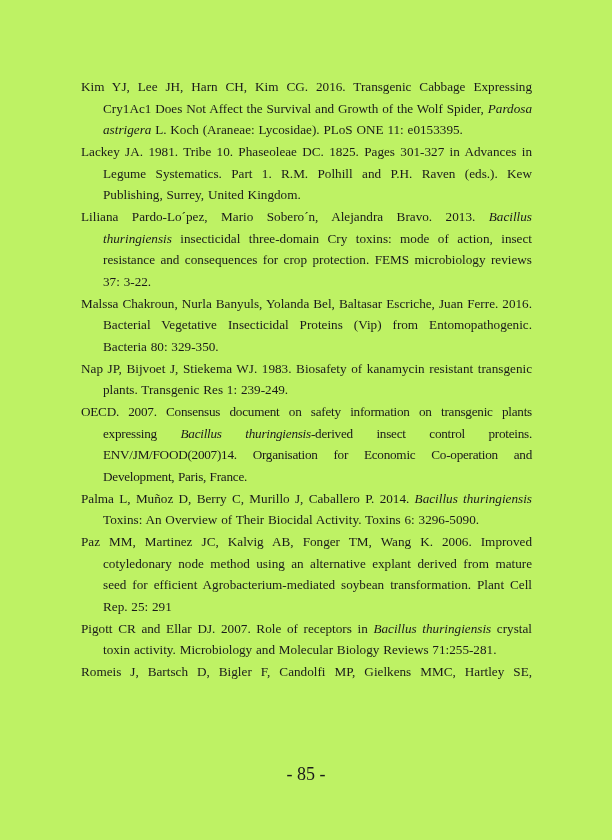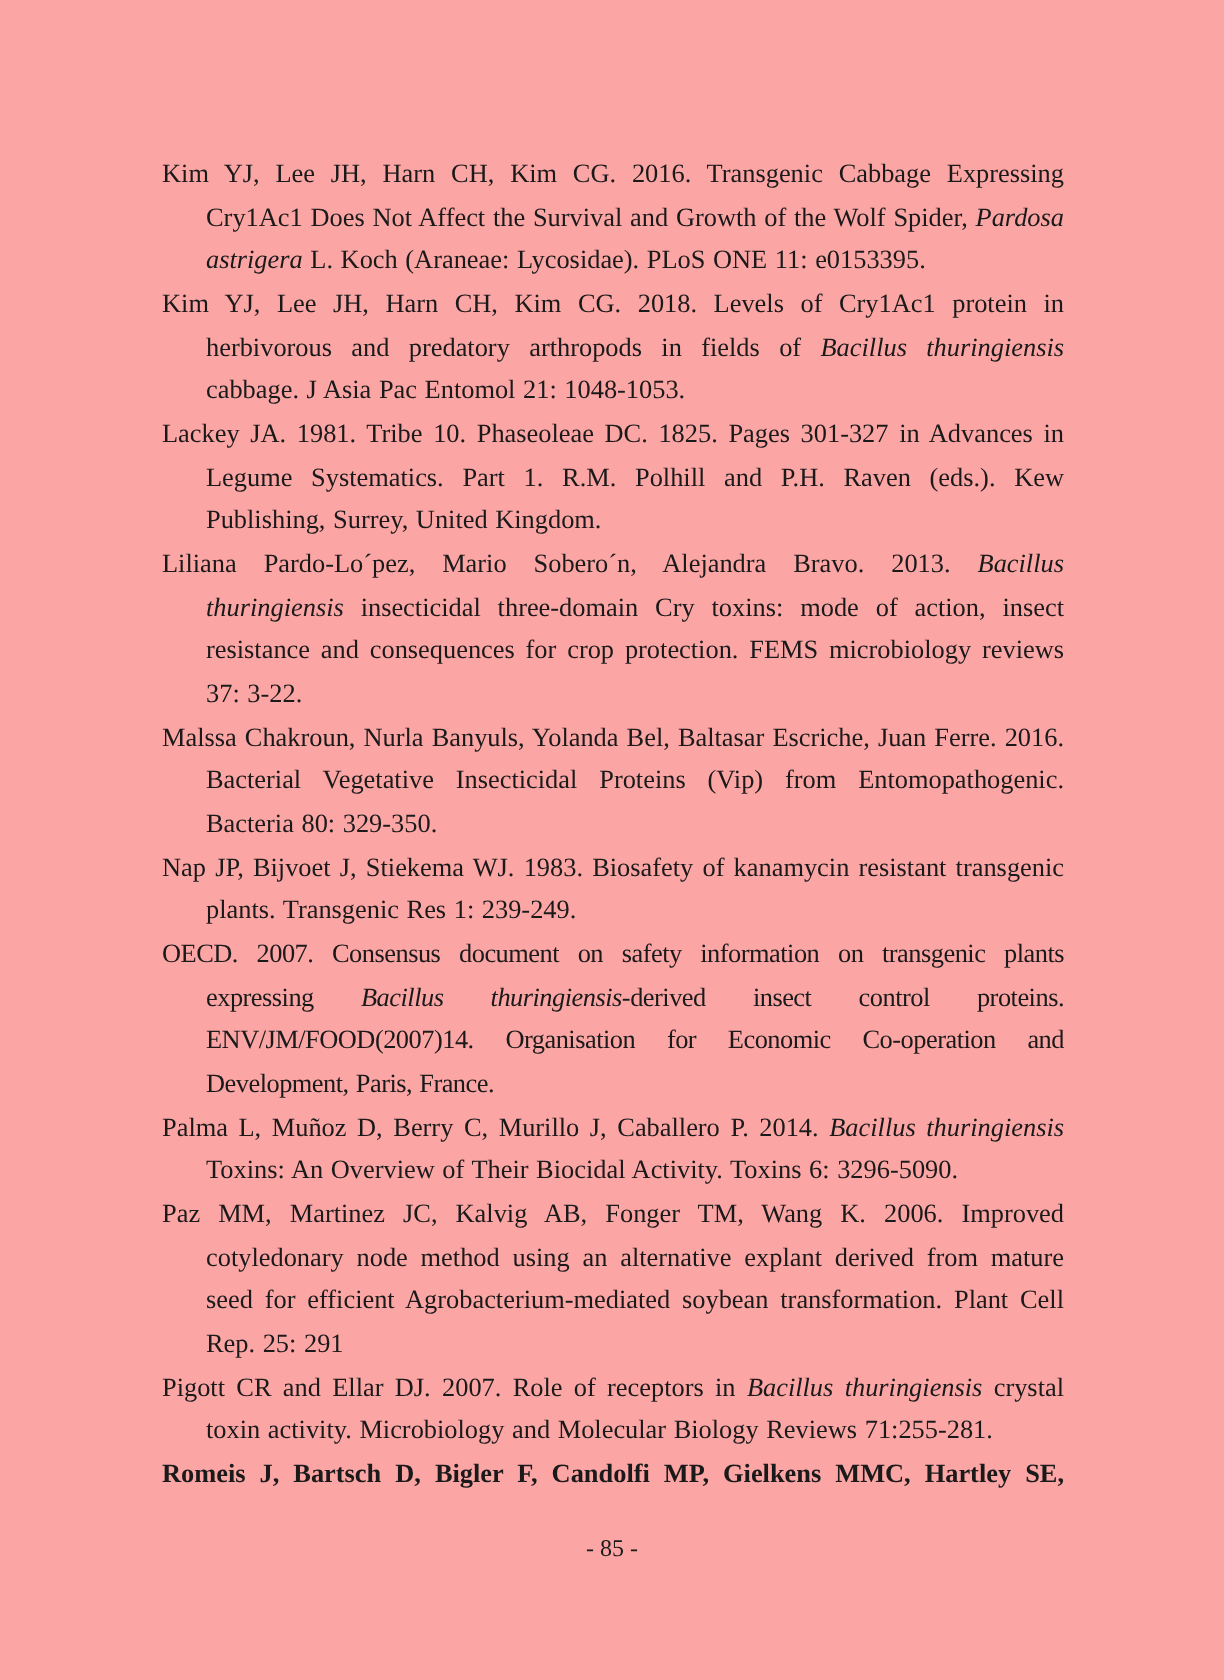--- a/index.html
+++ b/index.html
@@ -14,21 +14,21 @@
       overflow: hidden;
       font-family: "Liberation Serif", "DejaVu Serif", serif;
       color: #1a1a1a;
     }
     .page {
       position: absolute;
       left: 0;
       top: 0;
       width: 612px;
       height: 840px;
-      background: #fca5a5;
+      background: #bef264;
     }
     .references {
       position: absolute;
       left: 81px;
       top: 76px;
       width: 451px;
     }
     .ref {
       font-size: 13.2px;
       line-height: 21.5px;
@@ -44,35 +44,34 @@
     }
     .ref i {
       font-style: italic;
     }
     .page-number {
       position: absolute;
       left: 0;
       width: 612px;
       top: 766px;
       text-align: center;
-      font-size: 12px;
+      font-size: 18px;
       line-height: 16px;
     }
   </style>
 </head>
 <body>
 
 <div class="page">
   <div class="references" id="references">
       <p class="ref"><span>Kim YJ, Lee JH, Harn CH, Kim CG. 2016. Transgenic Cabbage Expressing Cry1Ac1 Does Not Affect the Survival and Growth of the Wolf Spider, </span><i>Pardosa astrigera</i><span> L. Koch (Araneae: Lycosidae). PLoS ONE 11: e0153395.</span></p>
-      <p class="ref"><span>Kim YJ, Lee JH, Harn CH, Kim CG. 2018. Levels of Cry1Ac1 protein in herbivorous and predatory arthropods in fields of </span><i>Bacillus thuringiensis</i><span> cabbage. J Asia Pac Entomol 21: 1048-1053.</span></p>
       <p class="ref"><span>Lackey JA. 1981. Tribe 10. Phaseoleae DC. 1825. Pages 301-327 in Advances in Legume Systematics. Part 1. R.M. Polhill and P.H. Raven (eds.). Kew Publishing, Surrey, United Kingdom.</span></p>
       <p class="ref"><span>Liliana Pardo-Lo´pez, Mario Sobero´n, Alejandra Bravo. 2013. </span><i>Bacillus thuringiensis</i><span> insecticidal three-domain Cry toxins: mode of  action, insect resistance and consequences for crop protection. FEMS microbiology reviews 37: 3-22.</span></p>
       <p class="ref"><span>Malssa Chakroun, Nurla Banyuls, Yolanda Bel, Baltasar Escriche, Juan Ferre. 2016. Bacterial Vegetative Insecticidal Proteins (Vip) from Entomopathogenic. Bacteria 80: 329-350.</span></p>
       <p class="ref"><span>Nap JP, Bijvoet J, Stiekema WJ. 1983. Biosafety of kanamycin resistant transgenic plants. Transgenic Res 1: 239-249.</span></p>
       <p class="ref condensed"><span>OECD. 2007. Consensus document on safety information on transgenic plants expressing </span><i>Bacillus thuringiensis</i><span>-derived insect control proteins. ENV/JM/FOOD(2007)14. Organisation for Economic Co-operation and Development, Paris, France.</span></p>
       <p class="ref"><span>Palma L, Muñoz D, Berry C, Murillo J, Caballero P. 2014. </span><i>Bacillus thuringiensis</i><span> Toxins: An Overview of Their Biocidal Activity. Toxins 6: 3296-5090.</span></p>
       <p class="ref"><span>Paz MM, Martinez JC, Kalvig AB, Fonger TM, Wang K. 2006. Improved cotyledonary node method using an alternative explant derived from mature seed for efficient Agrobacterium-mediated soybean transformation. Plant Cell Rep. 25: 291</span></p>
       <p class="ref"><span>Pigott CR and Ellar DJ. 2007. Role of receptors in </span><i>Bacillus thuringiensis</i><span> crystal toxin activity. Microbiology and Molecular Biology Reviews 71:255-281.</span></p>
-      <p class="ref" style="text-align-last: justify; font-weight: bold;"><span>Romeis J, Bartsch D, Bigler F, Candolfi MP, Gielkens MMC, Hartley SE,</span></p>
+      <p class="ref" style="text-align-last: justify;"><span>Romeis J, Bartsch D, Bigler F, Candolfi MP, Gielkens MMC, Hartley SE,</span></p>
     </div>
   <div class="page-number">- 85 -</div>
 </div>
 
 </body></html>

